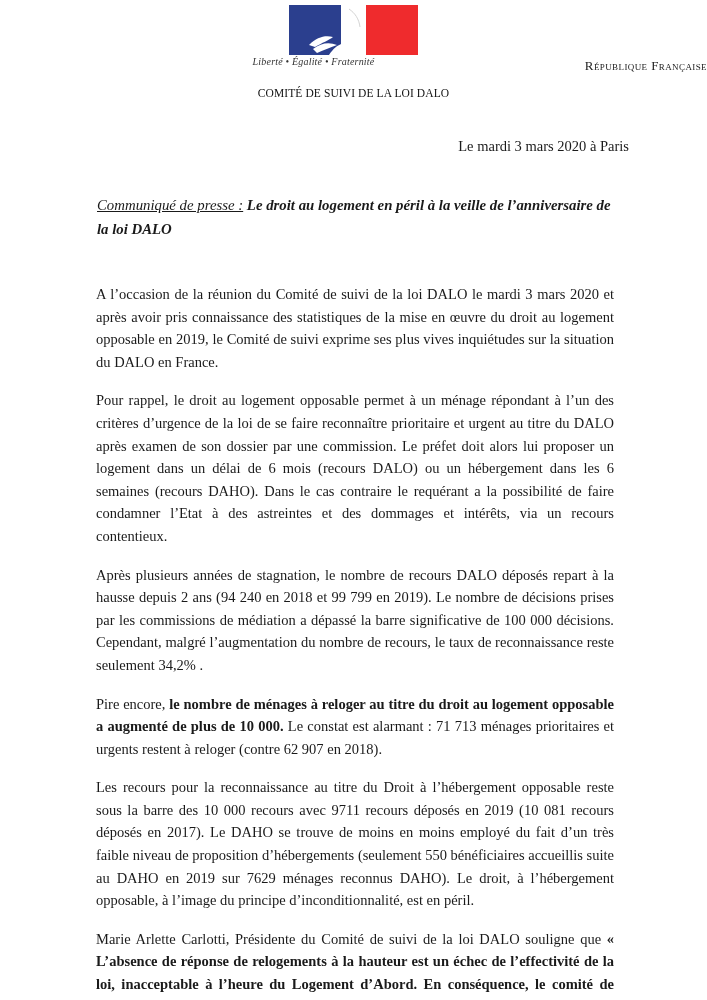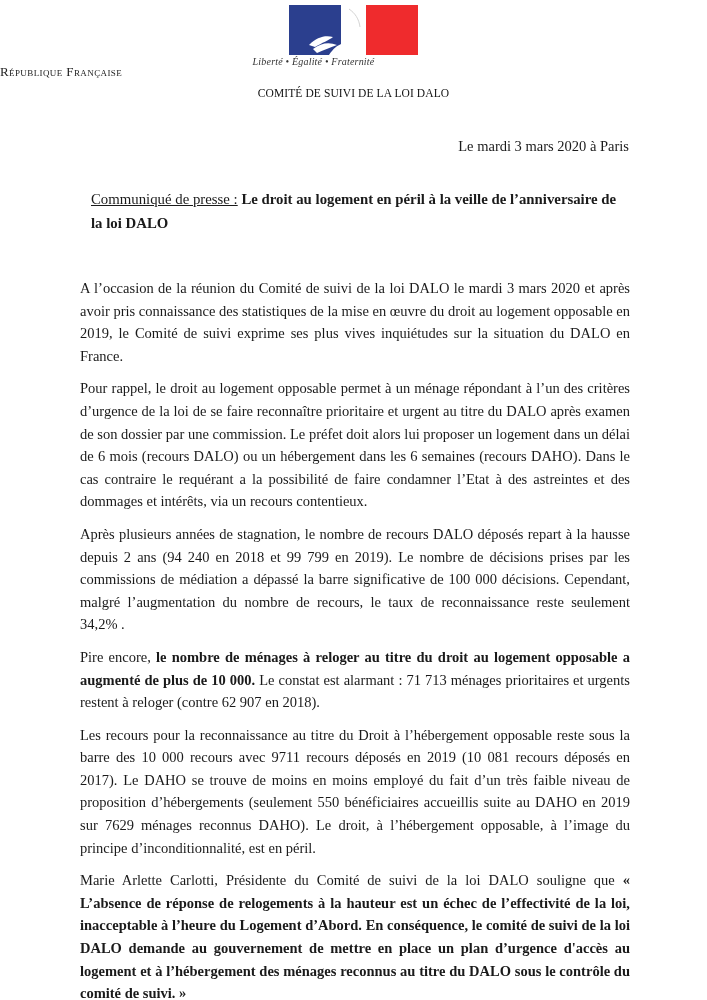--- a/index.html
+++ b/index.html
@@ -6,31 +6,31 @@
   body {
     width: 707px; height: 1000px; position: relative; overflow: hidden;
     font-family: "Liberation Serif", "DejaVu Serif", serif;
     color: #1a1a1a;
   }
   .header { position: absolute; left: 0; top: 0; width: 707px; text-align: center; }
   .logo { position: absolute; left: 289px; top: 5px; width: 129px; height: 50px; }
   .logo svg { width: 129px; height: 50px; display: block; }
   .motto { position: absolute; left: 0; top: 56px; width: 627px; text-align: center;
     font-style: italic; font-size: 10px; color: #333; letter-spacing: 0.2px; }
-  .republic { position: absolute; left: 0; top: 64px; width: 707px; text-align: left;
+  .republic { position: absolute; left: 0; top: 58px; width: 707px; text-align: right;
     font-size: 13px; font-variant: small-caps; letter-spacing: 0.4px; color: #222; }
   .committee { position: absolute; left: 0; top: 87px; width: 707px; text-align: center;
     font-size: 11.5px; font-weight: normal; color: #111; letter-spacing: 0.1px; }
 
   .date { position: absolute; right: 78px; top: 138px; font-size: 14.5px; }
 
   .content { position: absolute; left: 80px; top: 176px; width: 550px; font-size: 14.5px; line-height: 22.6px; }
-  .title { margin: 11px; font-weight: bold; font-size: 14.8px; line-height: 24px; }
+  .title { margin: 17px; font-weight: bold; font-size: 14.8px; line-height: 24px; font-style: italic; }
   .title .label { text-decoration: underline; font-weight: normal; }
-  p { margin: 0; text-align: justify; }
+  p { margin: 16px; text-align: justify; }
   .p1 { margin-top: 42px; }
   .p-gap { margin-top: 10px; }
   .bold { font-weight: bold; }
 </style>
 </head>
 <body>
 
 <div class="header">
   <div class="logo">
     <svg viewBox="0 0 129 50" xmlns="http://www.w3.org/2000/svg">

